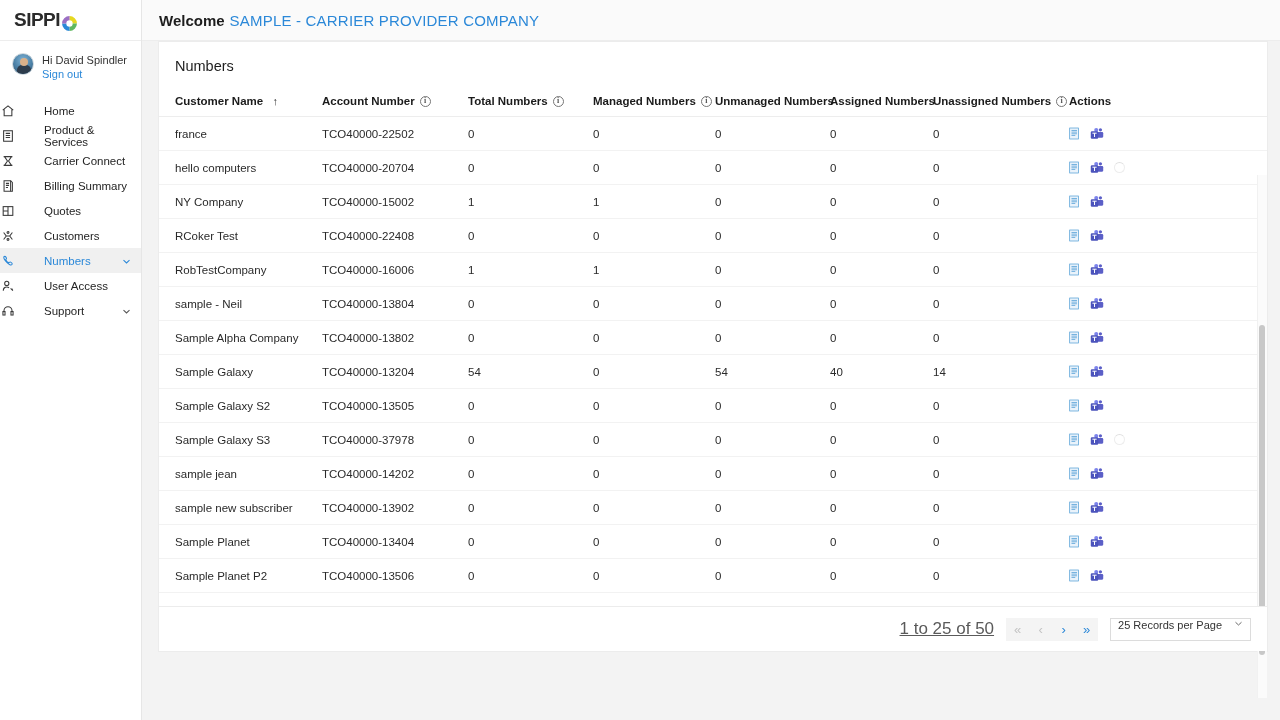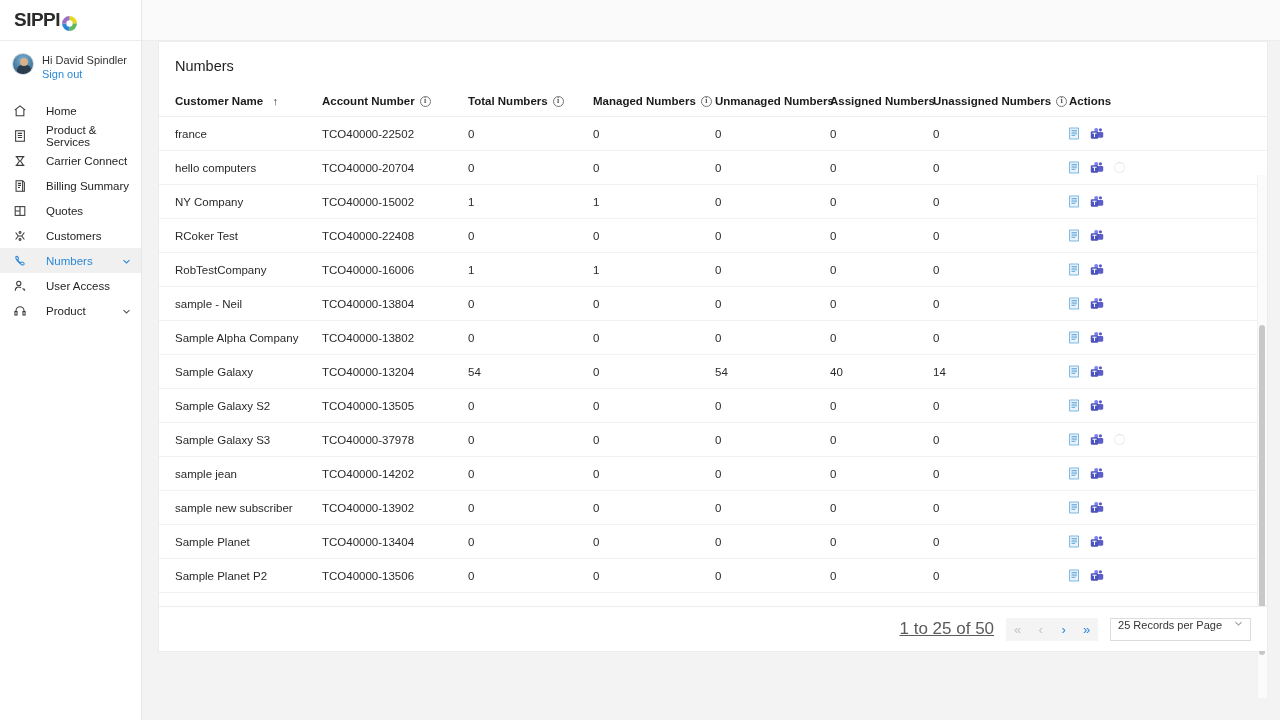--- a/index.html
+++ b/index.html
@@ -51,21 +51,21 @@
     content: ""; position: absolute; left: 7px; top: 4px;
     width: 8px; height: 8px; border-radius: 50%;
     background: #d9b08a; z-index: 2;
   }
   .user-name { font-size: 11px; color: #333; line-height: 14px; }
   .user-signout { font-size: 11px; color: #2b88d8; line-height: 15px; cursor: pointer; }
 
   .nav { margin-top: 6px; }
   .nav-item {
     height: 25px; display: flex; align-items: center;
-    padding: 0 10px 0 13px; gap: 19px;
+    padding: 0 10px 0 1px; gap: 29px;
     font-size: 11.5px; color: #242424; cursor: pointer;
     position: relative;
   }
   .nav-item .nav-label { flex: 1; }
   .nav-item.active { background: #f0f0f0; color: #2b88d8; }
   .nav-item.active .ico svg { stroke: #2b88d8; }
   .ico { width: 14px; height: 14px; display: inline-flex; align-items: center; justify-content: center; flex: 0 0 14px;}
   .ico svg { width: 14px; height: 14px; stroke: #3a3a3a; fill: none; stroke-width: 1.2; }
   .chev { width: 9px; height: 9px; }
   .chev svg { width: 9px; height: 9px; stroke: #555; stroke-width: 1.4; fill: none; }
@@ -285,31 +285,34 @@
         <span class="nav-label">User Access</span>
       </div>
       <div class="nav-item">
         <span class="ico">
             <svg viewBox="0 0 16 16">
               <path d="M3.4 9.5V7.8a4.6 4.6 0 0 1 9.2 0v1.7"></path>
               <rect x="2.2" y="8.6" width="2.4" height="4"></rect>
               <rect x="11.4" y="8.6" width="2.4" height="4"></rect>
             </svg>
           </span>
-        <span class="nav-label">Product</span>
+        <span class="nav-label">Support</span>
         <span class="chev"><svg viewBox="0 0 12 12">
               <path d="M2 4.3 L6 8 L10 4.3"></path>
             </svg></span>
       </div>
     </nav>
   </aside>
 
   <section class="main">
 
     <div class="topbar">
+      <div class="welcome">
+        <span>Welcome</span><span class="co">SAMPLE - CARRIER PROVIDER COMPANY</span>
+      </div>
     </div>
 
     <div class="card">
       <div class="card-title">Numbers</div>
 
       <div class="table-wrap">
         <div class="vscroll-track"></div>
         <div class="vscroll"></div>
         <table>
           <thead>

